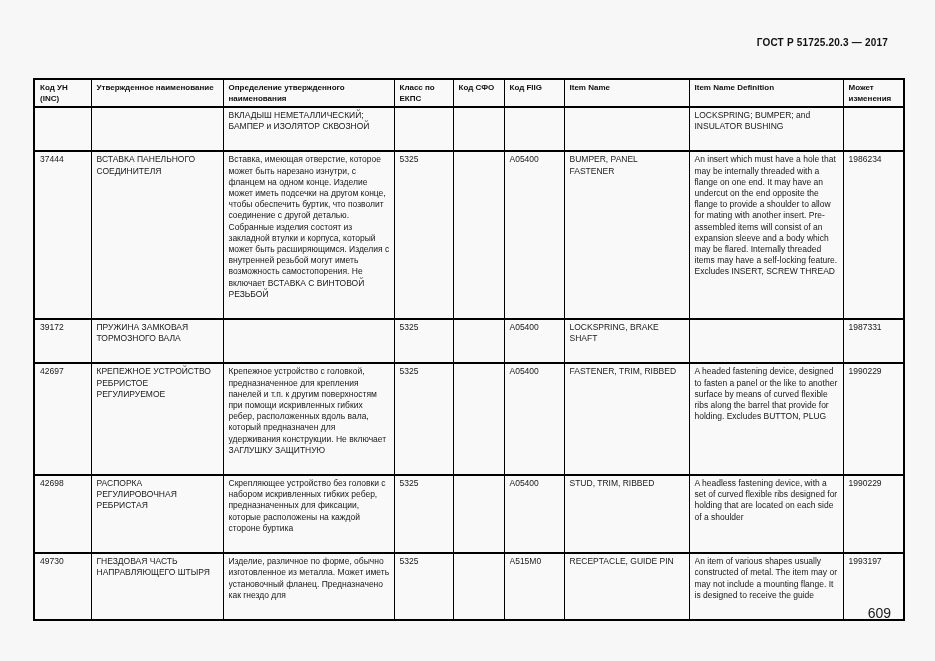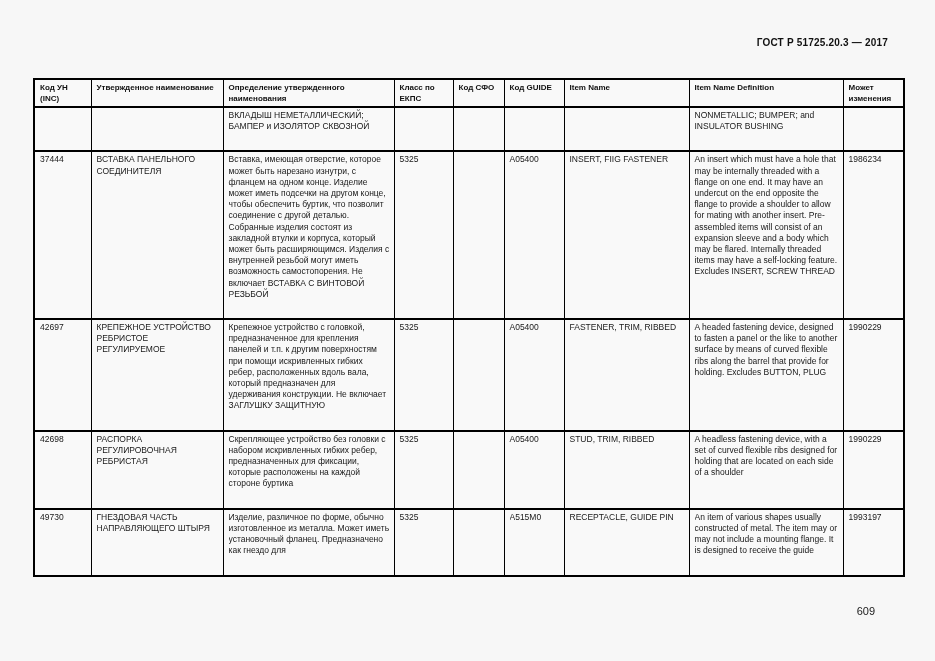--- a/index.html
+++ b/index.html
@@ -67,22 +67,22 @@
   tr.r-0 { height: 40px; }
   tr.r-1 { height: 160px; }
   tr.r-2 { height: 28px; }
   tr.r-3 { height: 92px; }
   tr.r-4 { height: 57px; }
   tr.r-5 { height: 61px; }
   tr.r-5 td .clip { max-height: 56px; overflow: hidden; }
   .page-number {
     position: absolute;
     top: 605px;
-    right: 60px;
-    font-size: 11px;
+    right: 44px;
+    font-size: 14px;
     color: #1a1a1a;
   }
 </style>
 </head>
 <body>
 
 <div class="page">
 
   <div class="gost-header">ГОСТ Р 51725.20.3 — 2017</div>
 
@@ -98,48 +98,59 @@
         <col style="width:154px">
         <col style="width:61px">
     </colgroup>
     <thead>
       <tr class="r-head">
         <th>Код УН (INC)</th>
         <th>Утвержденное наименование</th>
         <th>Определение утвержденного наименования</th>
         <th>Класс по ЕКПС</th>
         <th>Код СФО</th>
-        <th>Код GUIDE</th>
+        <th>Код FIIG</th>
         <th>Item Name</th>
         <th>Item Name Definition</th>
         <th>Может изменения</th>
       </tr>
     </thead>
     <tbody>
       <tr class="r-0">
         <td class="cell-inc"></td>
         <td></td>
         <td>ВКЛАДЫШ НЕМЕТАЛЛИЧЕСКИЙ; БАМПЕР и ИЗОЛЯТОР СКВОЗНОЙ</td>
         <td class="cell-ekps"></td>
         <td></td>
         <td></td>
         <td></td>
-        <td>NONMETALLIC; BUMPER; and INSULATOR BUSHING</td>
+        <td>LOCKSPRING; BUMPER; and INSULATOR BUSHING</td>
         <td></td>
       </tr>
       <tr class="r-1">
         <td class="cell-inc">37444</td>
         <td>ВСТАВКА ПАНЕЛЬНОГО СОЕДИНИТЕЛЯ</td>
         <td>Вставка, имеющая отверстие, которое может быть нарезано изнутри, с фланцем на одном конце. Изделие может иметь подсечки на другом конце, чтобы обеспечить буртик, что позволит соединение с другой деталью. Собранные изделия состоят из закладной втулки и корпуса, который может быть расширяющимся. Изделия с внутренней резьбой могут иметь возможность самостопорения. Не включает ВСТАВКА С ВИНТОВОЙ РЕЗЬБОЙ</td>
         <td class="cell-ekps">5325</td>
         <td></td>
         <td>A05400</td>
-        <td>INSERT, FIIG FASTENER</td>
+        <td>BUMPER, PANEL FASTENER</td>
         <td>An insert which must have a hole that may be internally threaded with a flange on one end. It may have an undercut on the end opposite the flange to provide a shoulder to allow for mating with another insert. Pre-assembled items will consist of an expansion sleeve and a body which may be flared. Internally threaded items may have a self-locking feature. Excludes INSERT, SCREW THREAD</td>
         <td>1986234</td>
+      </tr>
+      <tr class="r-2">
+        <td class="cell-inc">39172</td>
+        <td>ПРУЖИНА ЗАМКОВАЯ ТОРМОЗНОГО ВАЛА</td>
+        <td></td>
+        <td class="cell-ekps">5325</td>
+        <td></td>
+        <td>A05400</td>
+        <td>LOCKSPRING, BRAKE SHAFT</td>
+        <td></td>
+        <td>1987331</td>
       </tr>
       <tr class="r-3">
         <td class="cell-inc">42697</td>
         <td>КРЕПЕЖНОЕ УСТРОЙСТВО РЕБРИСТОЕ РЕГУЛИРУЕМОЕ</td>
         <td>Крепежное устройство с головкой, предназначенное для крепления панелей и т.п. к другим поверхностям при помощи искривленных гибких ребер, расположенных вдоль вала, который предназначен для удерживания конструкции. Не включает ЗАГЛУШКУ ЗАЩИТНУЮ</td>
         <td class="cell-ekps">5325</td>
         <td></td>
         <td>A05400</td>
         <td>FASTENER, TRIM, RIBBED</td>
         <td>A headed fastening device, designed to fasten a panel or the like to another surface by means of curved flexible ribs along the barrel that provide for holding. Excludes BUTTON, PLUG</td>

